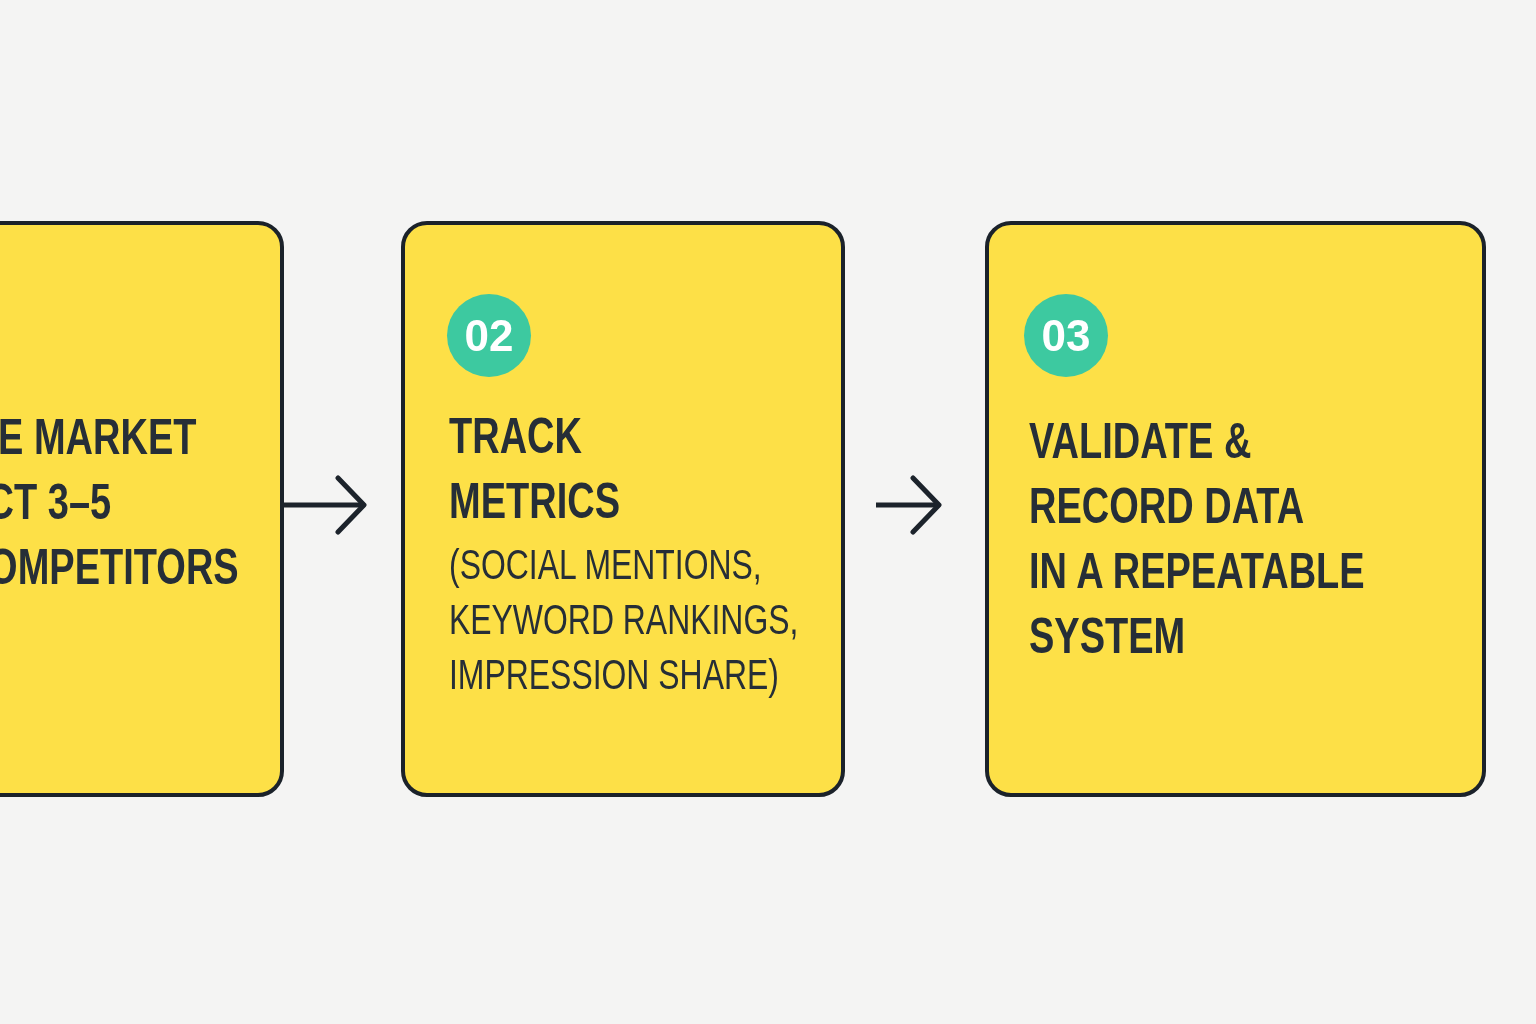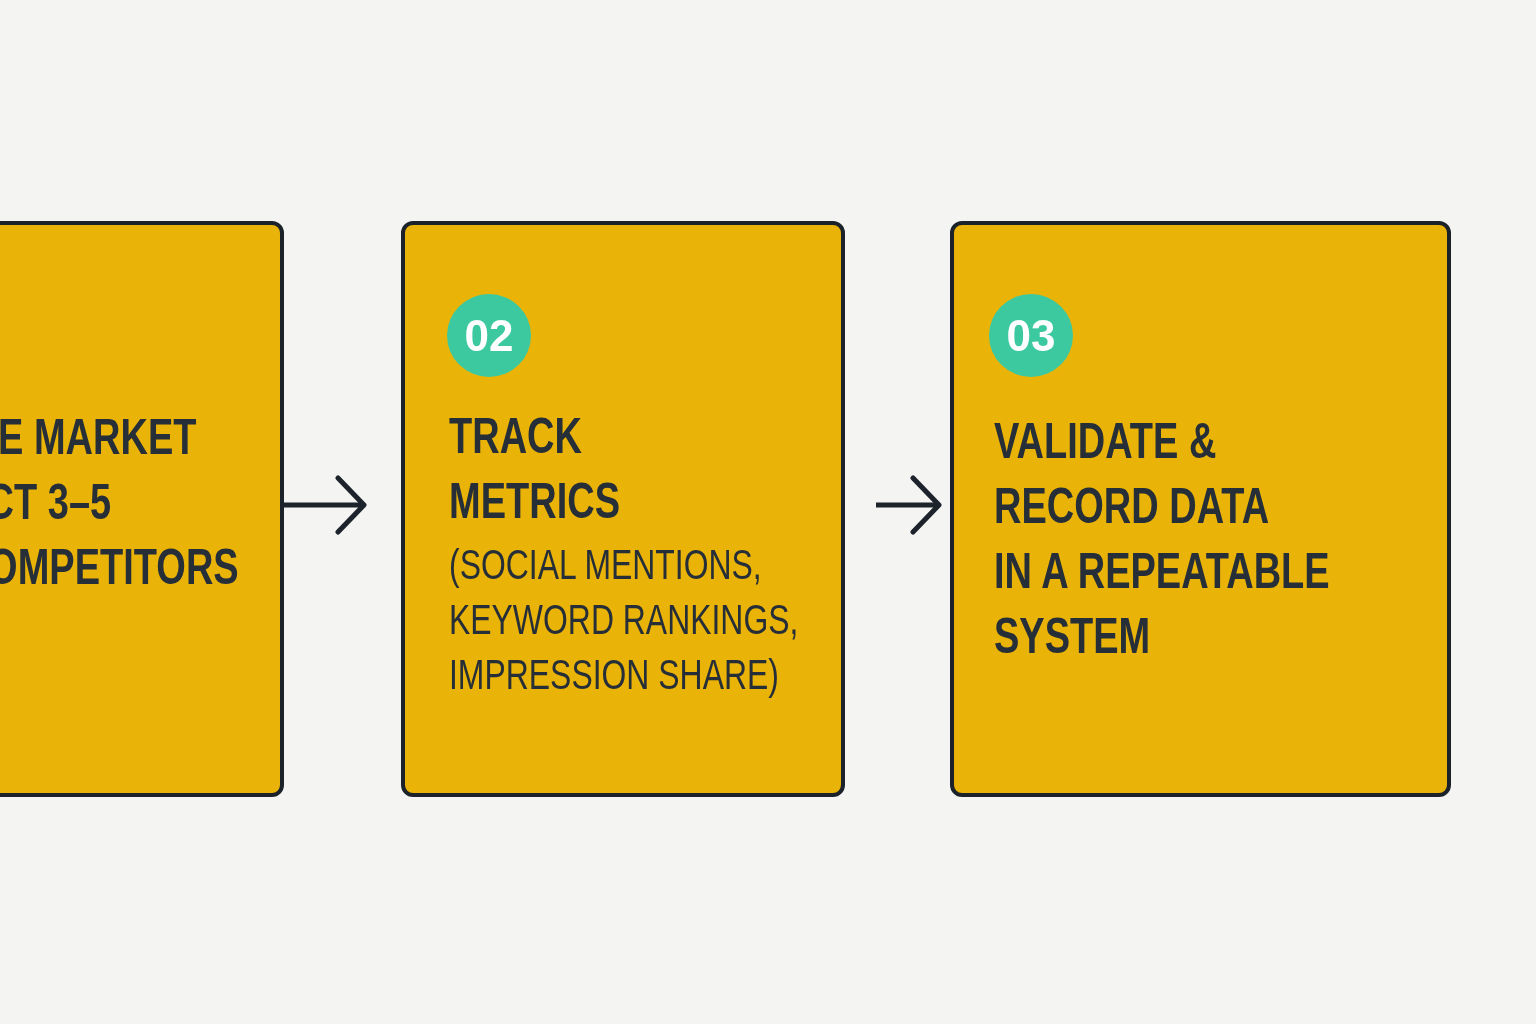--- a/index.html
+++ b/index.html
@@ -6,23 +6,23 @@
   .stage {
     position: relative;
     width: 1536px;
     height: 1024px;
     background: #f4f4f3;
     overflow: hidden;
     font-family: "Liberation Sans", "DejaVu Sans", sans-serif;
   }
   .card {
     position: absolute;
-    background: #eab308;
+    background: #fde047;
     border: 4px solid #1b222a;
-    border-radius: 12px;
+    border-radius: 26px;
     box-sizing: border-box;
   }
   .badge {
     position: absolute;
     width: 84px;
     height: 83px;
     border-radius: 50%;
     background: #3dc9a0;
     color: #ffffff;
     display: flex;
@@ -61,21 +61,21 @@
   #card1 .l2 { position: relative; left: -15px; }
   #card1 .l3 { position: relative; left: -13px; }
 
   
   #card2 { left: 401px; top: 221px; width: 444px; height: 576px; }
   #card2 .badge { left: 42px; top: 69px; }
   #card2 .title { left: 44px; top: 179px; }
   #card2 .subtitle { left: 44px; top: 312px; }
 
   
-  #card3 { left: 950px; top: 221px; width: 501px; height: 576px; }
+  #card3 { left: 985px; top: 221px; width: 501px; height: 576px; }
   #card3 .badge { left: 35px; top: 69px; }
   #card3 .title { left: 40px; top: 184px; }
 
   .arrow { position: absolute; }
   #arrow1 { left: 282px; top: 472px; }
   #arrow2 { left: 876px; top: 472px; }
   .arrow svg { display: block; }
 </style>
 </head>
 <body>

